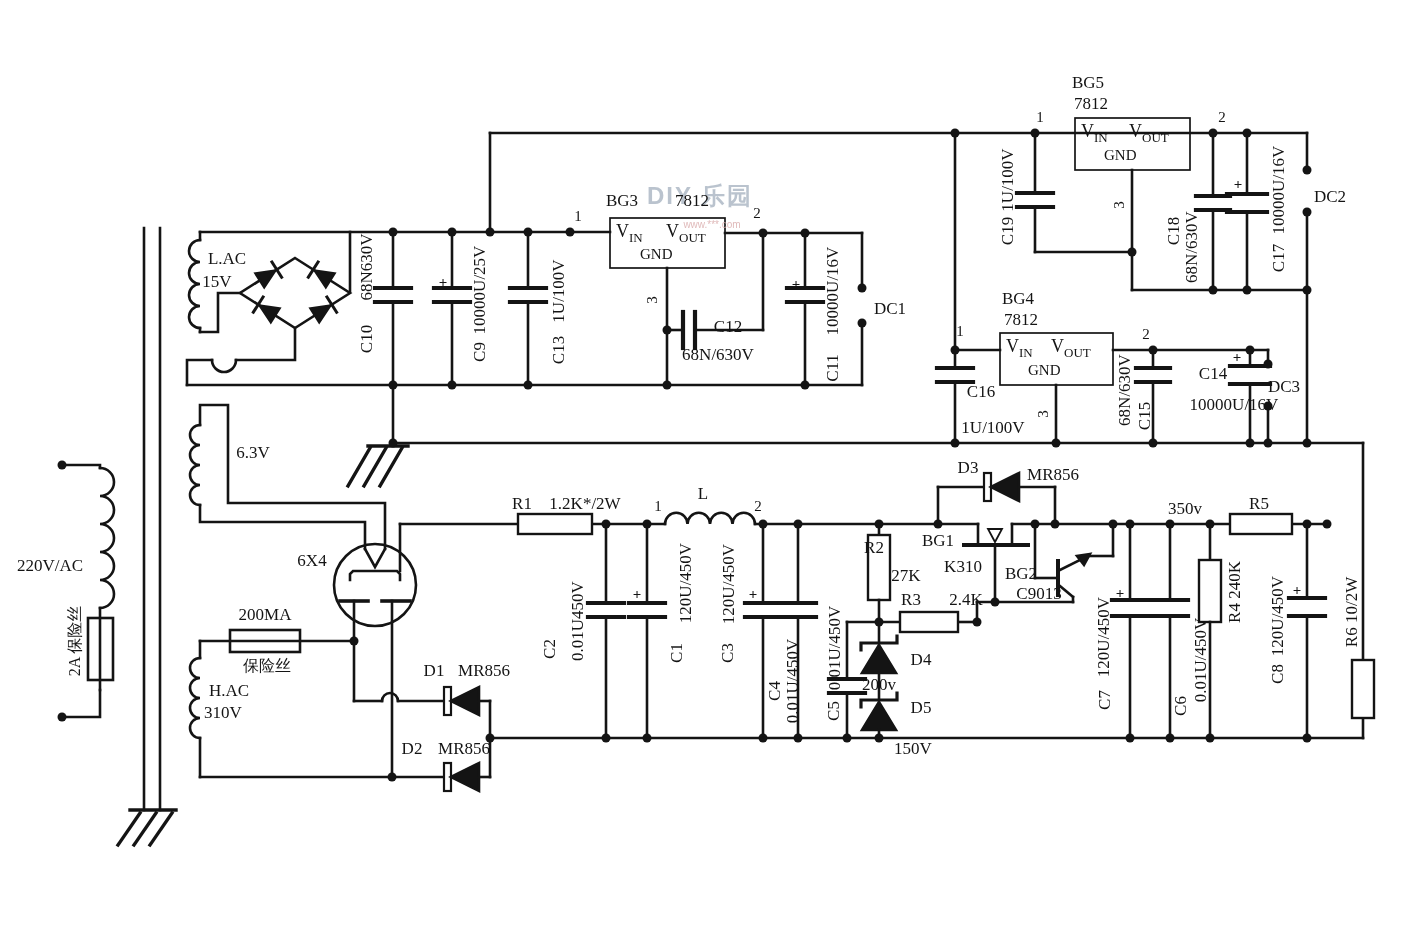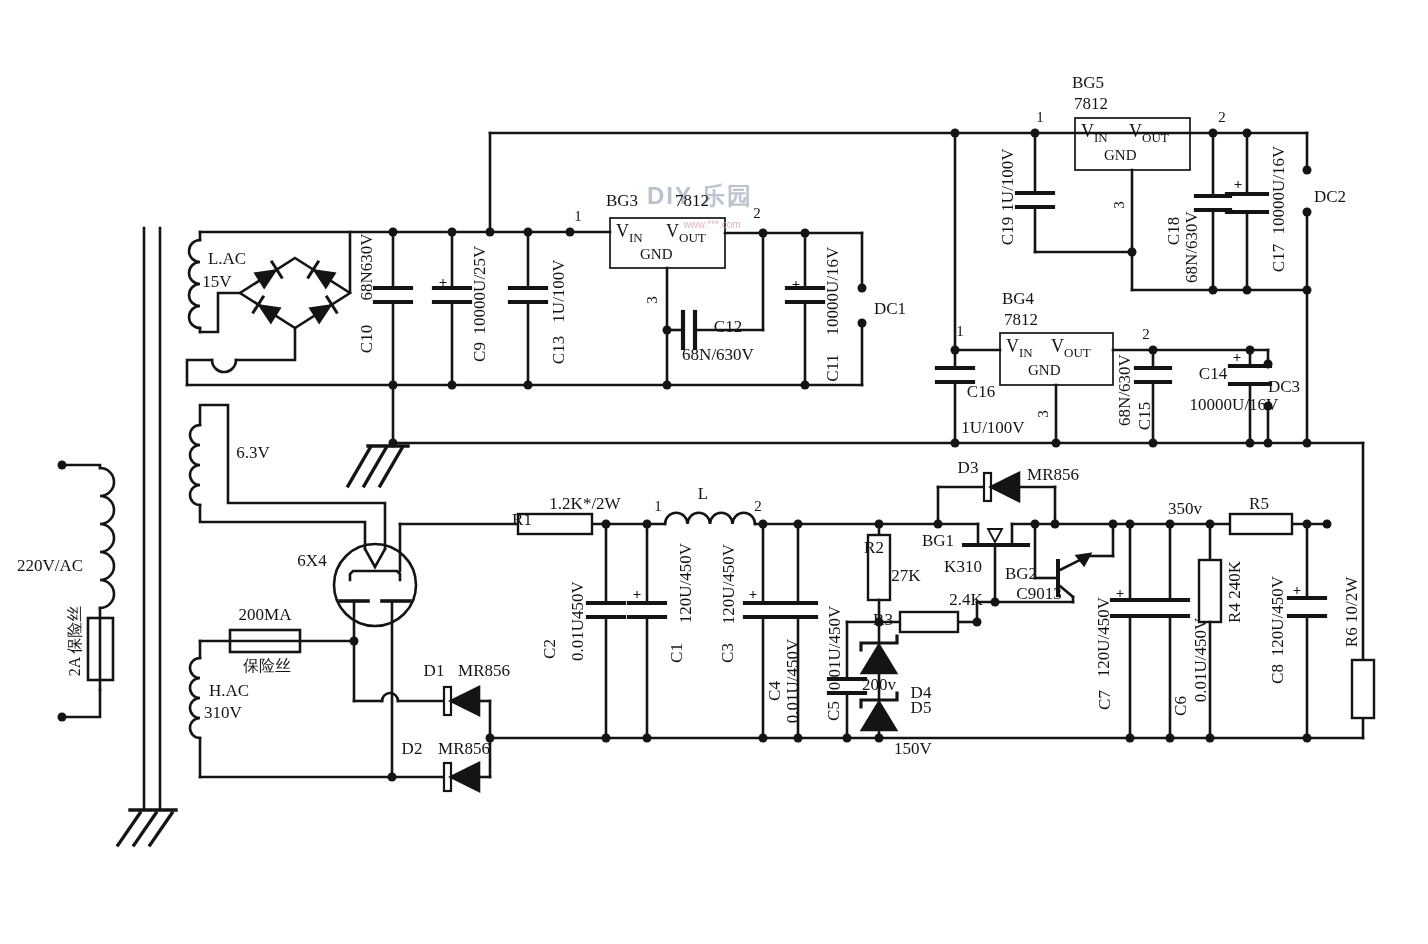--- a/index.html
+++ b/index.html
@@ -475,48 +475,48 @@
       <span class="lbl" style="left: 253px; top: 452px; font-family: Liberation Serif, serif;">6.3V</span>
       <span class="lbl" style="left: 312px; top: 560px;">6X4</span>
       <span class="lbl" style="left: 265px; top: 614px;">200MA</span>
       <span class="lbl" style="left: 267px; top: 666px; font-size: 16px;">保险丝</span>
       <span class="lbl" style="left: 229px; top: 690px;">H.AC</span>
       <span class="lbl" style="left: 223px; top: 712px;">310V</span>
       <span class="lbl" style="left: 434px; top: 670px;">D1</span>
       <span class="lbl" style="left: 484px; top: 670px;">MR856</span>
       <span class="lbl" style="left: 412px; top: 748px;">D2</span>
       <span class="lbl" style="left: 464px; top: 748px;">MR856</span>
-      <span class="lbl" style="left: 522px; top: 503px; margin-top: 16px;">R1</span>
+      <span class="lbl" style="left: 522px; top: 503px;">R1</span>
       <span class="lbl" style="left: 585px; top: 503px;">1.2K*/2W</span>
       <span class="lbl" style="left: 658px; top: 506px; font-size: 15px;">1</span>
       <span class="lbl" style="left: 703px; top: 493px;">L</span>
       <span class="lbl" style="left: 758px; top: 506px; font-size: 15px;">2</span>
       <span class="lbl rot" style="left: 549px; top: 649px;">C2</span>
       <span class="lbl rot" style="left: 577px; top: 621px;">0.01U450V</span>
       <span class="lbl rot" style="left: 676px; top: 653px;">C1</span>
       <span class="lbl rot" style="left: 685px; top: 583px;">120U/450V</span>
       <span class="lbl" style="left: 637px; top: 594px; font-size: 15px; font-weight: bold;">+</span>
       <span class="lbl rot" style="left: 727px; top: 653px;">C3</span>
       <span class="lbl rot" style="left: 728px; top: 584px;">120U/450V</span>
       <span class="lbl" style="left: 753px; top: 594px; font-size: 15px; font-weight: bold;">+</span>
       <span class="lbl rot" style="left: 774px; top: 691px;">C4</span>
       <span class="lbl rot" style="left: 792px; top: 681px;">0.01U/450V</span>
       <span class="lbl rot" style="left: 833px; top: 711px;">C5</span>
       <span class="lbl rot" style="left: 834px; top: 648px;">0.01U/450V</span>
       <span class="lbl" style="left: 874px; top: 547px; text-align: right;">R2</span>
       <span class="lbl" style="left: 906px; top: 575px;">27K</span>
-      <span class="lbl" style="left: 883px; top: 599px; margin-top: 20px;">R3</span>
+      <span class="lbl" style="left: 911px; top: 599px;">R3</span>
       <span class="lbl" style="left: 966px; top: 599px;">2.4K</span>
       <span class="lbl" style="left: 968px; top: 467px;">D3</span>
       <span class="lbl" style="left: 1053px; top: 474px;">MR856</span>
       <span class="lbl" style="left: 938px; top: 540px;">BG1</span>
       <span class="lbl" style="left: 963px; top: 566px;">K310</span>
       <span class="lbl" style="left: 1021px; top: 573px;">BG2</span>
       <span class="lbl" style="left: 1039px; top: 593px;">C9013</span>
-      <span class="lbl" style="left: 921px; top: 692px;">D4</span>
+      <span class="lbl" style="left: 921px; top: 659px;">D4</span>
       <span class="lbl" style="left: 879px; top: 684px;">200v</span>
       <span class="lbl" style="left: 921px; top: 707px;">D5</span>
       <span class="lbl" style="left: 913px; top: 729px; margin-top: 19px;">150V</span>
       <span class="lbl rot" style="left: 1104px; top: 700px;">C7</span>
       <span class="lbl rot" style="left: 1103px; top: 637px;">120U/450V</span>
       <span class="lbl" style="left: 1120px; top: 593px; font-size: 15px; font-weight: bold;">+</span>
       <span class="lbl rot" style="left: 1180px; top: 706px;">C6</span>
       <span class="lbl rot" style="left: 1200px; top: 660px;">0.01U/450V</span>
       <span class="lbl rot" style="left: 1234px; top: 592px;">R4 240K</span>
       <span class="lbl" style="left: 1185px; top: 508px;">350v</span>

